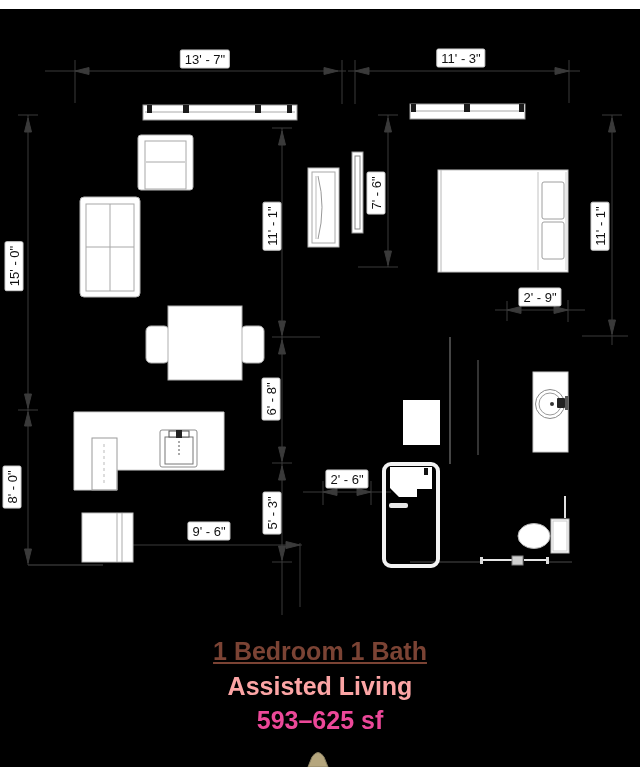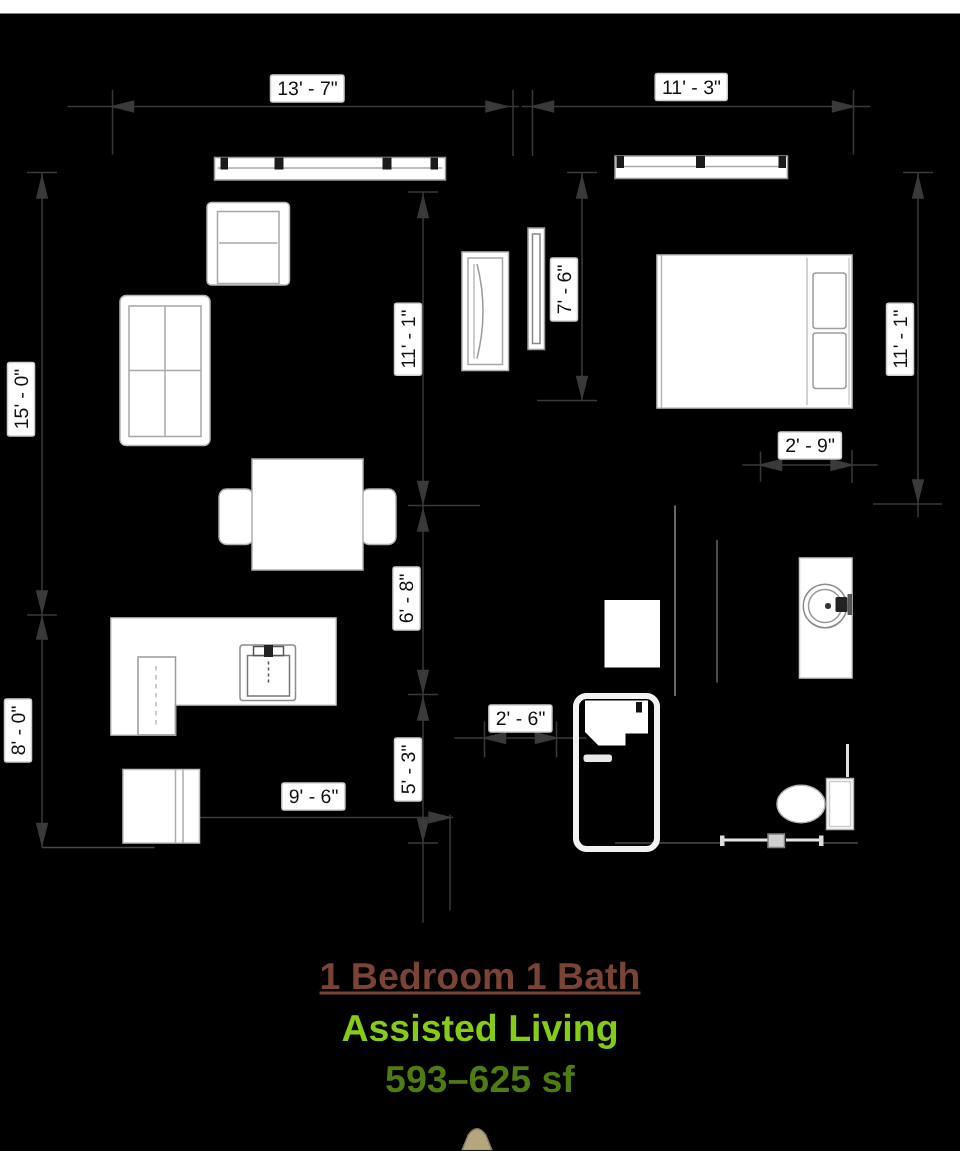--- a/index.html
+++ b/index.html
@@ -13,22 +13,22 @@
     position:absolute;background:#ffffff;border:1px solid #cfcfcf;border-radius:2px;
     padding:1px 4px;font-size:13px;line-height:15px;color:#111;white-space:nowrap;
     transform:translate(-50%,-50%);
   }
   .dim-label.v{transform:translate(-50%,-50%) rotate(-90deg);}
   .title-block{
     position:absolute;top:633px;left:0;width:640px;text-align:center;
     font-weight:bold;font-size:25px;
   }
   .title-line1{color:#7b4334;line-height:36px;height:36px;text-decoration:underline;}
-  .title-line2{color:#84cc16;line-height:34px;height:34px;text-align:center;}
-  .title-line3{color:#4d7c0f;line-height:34px;height:34px;}
+  .title-line2{color:#fca5a5;line-height:34px;height:34px;text-align:center;}
+  .title-line3{color:#ec4899;line-height:34px;height:34px;}
 </style>
 </head>
 <body>
 
 <div id="stage">
 
   <div id="top-strip"></div>
 
   <svg id="plan-svg" viewBox="0 0 640 767">
 

